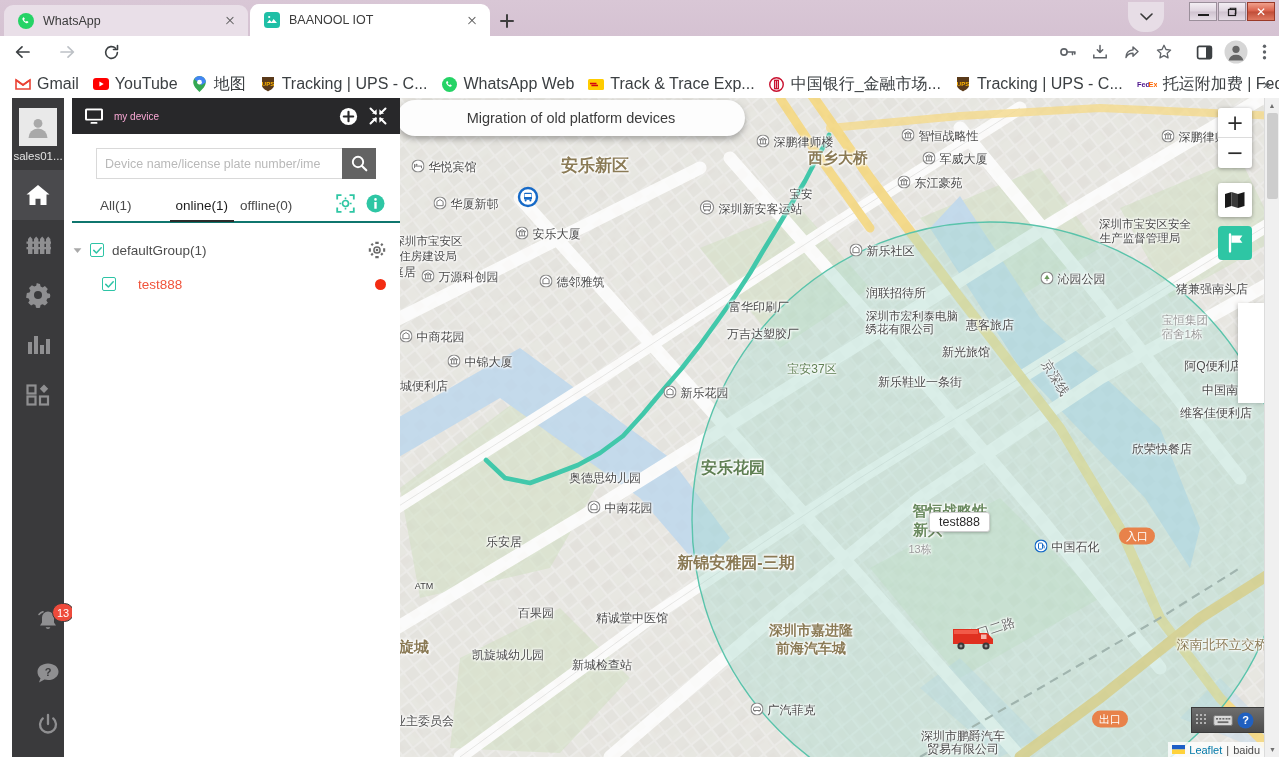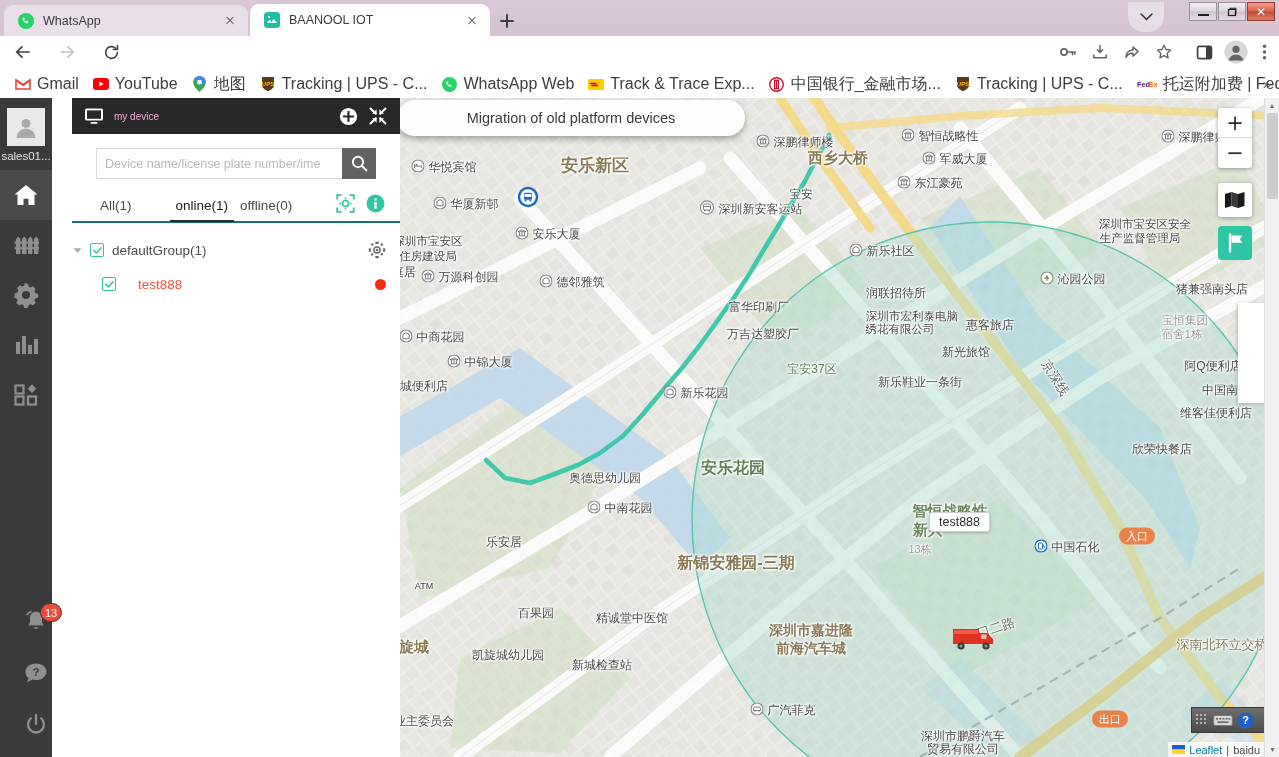--- a/index.html
+++ b/index.html
@@ -83,21 +83,21 @@
     background:#ffffff; display:flex; align-items:center; padding-left:8px; gap:0px;
   }
   .bm { display:flex; align-items:center; gap:6px; padding:3px 7px; border-radius:4px; white-space:nowrap; }
   .bm-label { font-size:16px; color:#3c4043; }
   .bm-ico { width:16px;height:16px;flex:0 0 16px; display:flex;align-items:center;justify-content:center; font-size:10px; }
   .bm-overflow { position:absolute; right:8px; top:5px; font-size:15px; color:#5f6368; }
 
   
   #app { position:absolute; top:98px; left:0; width:1279px; height:659px; background:#fff; overflow:hidden; }
 
-  .lsidebar { position:absolute; left:0; top:0; width:52px; height:659px; background:#3a3a3c; }
+  .lsidebar { position:absolute; left:12px; top:0; width:52px; height:659px; background:#3a3a3c; }
   .avatar-wrap { padding-top:10px; text-align:center; }
   .avatar { width:38px;height:38px; margin:0 auto; background:#e9e9e9; display:flex;align-items:center;justify-content:center; }
   .avatar-name { font-size:11.5px; color:#e3e3e3; text-align:center; margin-top:4px; white-space:nowrap; overflow:hidden; }
   .lnav { margin-top:8px; }
   .lnav-item { height:50px; display:flex; align-items:center; justify-content:center; }
   .lnav-item.active { background:#4a4a4d; }
   .lbottom { position:absolute; bottom:6px; left:0; width:72px; }
   .lbottom .lnav-item { height:52px; position:relative; }
   .badge {
     position:absolute; left:40px; top:8px; min-width:19px;height:19px; padding:0 4px;

